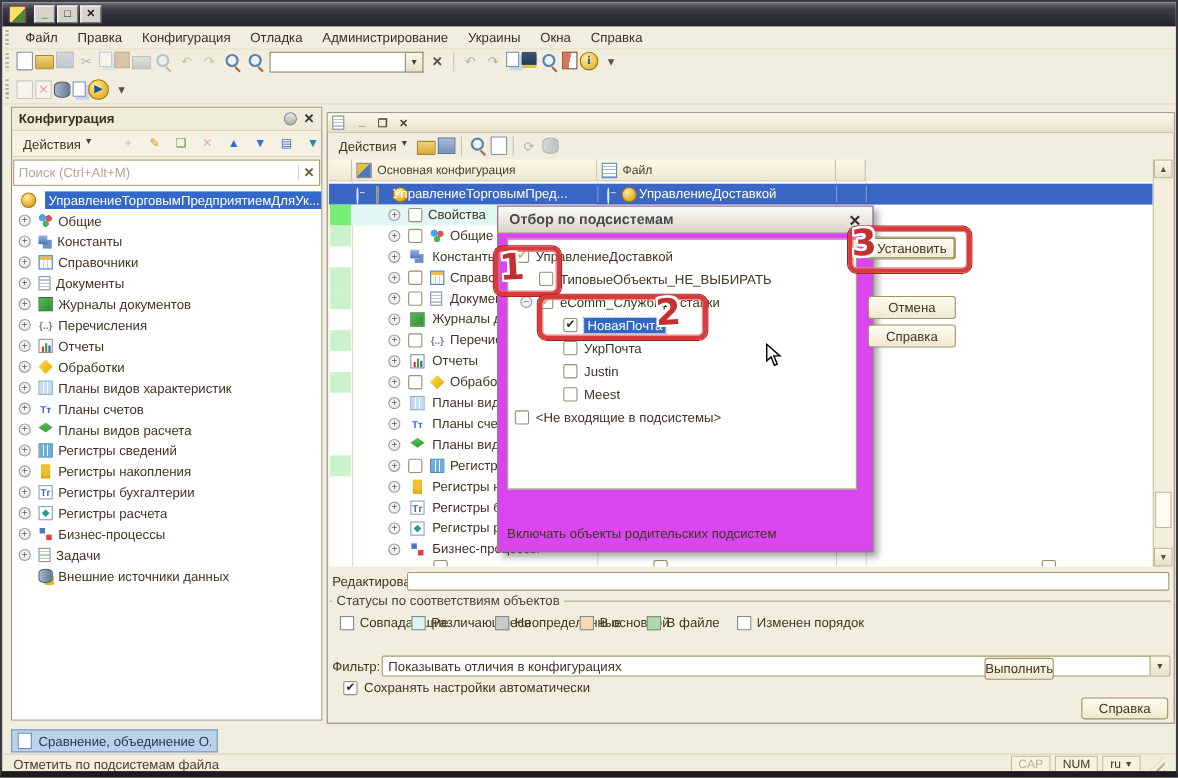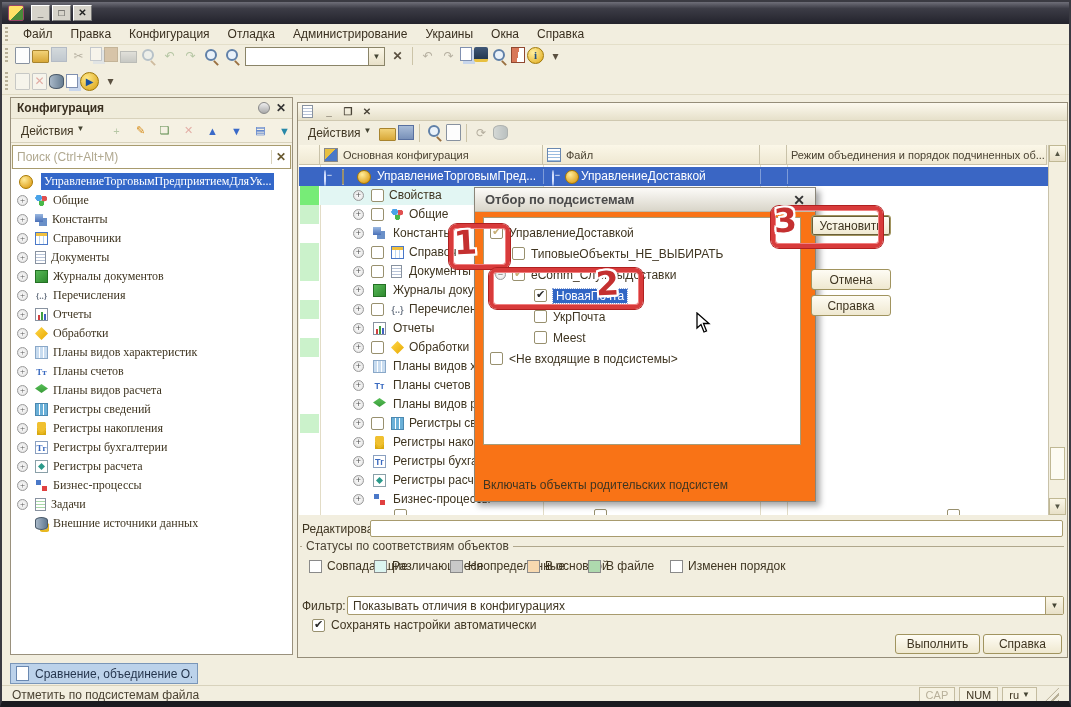--- a/index.html
+++ b/index.html
@@ -66,21 +66,21 @@
   .sb-actions{height:23px;display:flex;align-items:center;border-bottom:1px solid #D8D2BC;padding:0 4px;}
   .actions-btn{display:flex;padding:1px 5px;border:1px solid transparent;}
   .caret{font-size:8px;margin-left:3px;color:#443;}
   .sb-act-icons{display:flex;margin-left:14px;}
   .sb-act-icons .tbi{width:22px;font-size:11px;}
   .sb-search{height:22px;display:flex;align-items:center;border-bottom:1px solid #C8C2A8;background:#FFF;
     border:1px solid #A89B6E;margin:2px 1px;}
   .sb-search input{flex:1;border:none;outline:none;font-size:12px;color:#000000;padding:0 4px;background:transparent;font-family:"Liberation Sans",sans-serif;}
   .sb-search input::placeholder{color:#B0A88F;}
   .sb-search .clr{width:18px;text-align:center;color:#6A5A30;font-weight:bold;border-left:1px solid #D8D2BC;}
-  .sb-tree{position:absolute;left:0;right:0;top:71px;bottom:0;background:#FFF;overflow:hidden;padding-top:3px;font-family:Liberation Serif, serif;}
+  .sb-tree{position:absolute;left:0;right:0;top:71px;bottom:0;background:#FFF;overflow:hidden;padding-top:3px;}
   .s-row{height:19px;display:flex;align-items:center;padding-left:6px;white-space:nowrap;}
   .s-row .exp{margin-right:7px;}
   .s-row .lbl{margin-left:5px;}
   .no-exp .exp{visibility:hidden;}
   .root-row{height:19px;display:flex;align-items:center;padding-left:8px;}
   .sphere{width:12px;height:12px;border-radius:50%;background:radial-gradient(circle at 35% 30%,#FFEC9A,#D89000);border:1px solid #A87800;flex:none;}
   .root-lbl{margin-left:8px;background:#3367C9;color:#FFF;padding:1px 3px;white-space:nowrap;}
   
   .ti{width:13px;height:13px;flex:none;display:inline-flex;align-items:center;justify-content:center;
     font-size:8px;font-weight:bold;box-sizing:border-box;}
@@ -160,22 +160,22 @@
   .filter-lbl{position:absolute;left:300px;top:597px;}
   .filter-combo{position:absolute;left:345px;top:594px;width:717px;height:19px;box-sizing:border-box;
     background:#FFF;border:1px solid #A89B6E;border-radius:2px;display:flex;align-items:center;}
   .filter-combo .val{flex:1;padding:0 5px;white-space:nowrap;overflow:hidden;}
   .filter-combo .drop{width:17px;align-self:stretch;border-left:1px solid #A89B6E;background:linear-gradient(#FBF7E8,#E8E0C8);
     display:flex;align-items:center;justify-content:center;font-size:8px;color:#443;}
   .autosave{position:absolute;left:310px;top:616px;display:flex;align-items:center;text-align:right;}
   .autosave .lbl{margin-left:6px;}
   .checked-cb::before{content:"\2714";position:absolute;left:1px;top:-2px;font-size:11px;color:#2A2A2A;}
   
-  .dlg{position:absolute;left:472px;top:185px;width:342px;height:315px;box-sizing:border-box;z-index:40;
-    background:#f97316;border:1px solid #8A8578;box-shadow:4px 4px 6px rgba(0,0,0,.35);}
+  .dlg{position:absolute;left:450px;top:185px;width:342px;height:315px;box-sizing:border-box;z-index:40;
+    background:#d946ef;border:1px solid #8A8578;box-shadow:4px 4px 6px rgba(0,0,0,.35);}
   .dlg-title{position:absolute;left:0;top:0;right:0;height:24px;background:linear-gradient(#FCFBF8,#D9D5C9);
     display:flex;align-items:center;padding:0 10px;box-sizing:border-box;border-bottom:1px solid #C0BBA8;}
   .dlg-title .ttext{font-weight:bold;font-size:13px;color:#4A4A4A;flex:1;}
   .dlg-x{font-weight:bold;font-size:14px;color:#333;}
   .dlg-tree{position:absolute;left:8px;top:29px;width:318px;height:228px;box-sizing:border-box;background:#FFF;
     border:1px solid #A69C78;overflow:hidden;padding-top:4px;}
   .dt-row{height:21px;display:flex;align-items:center;white-space:nowrap;}
   .dt-row.lvl0{padding-left:6px;}
   .dt-row.lvl1{padding-left:28px;}
   .dt-row.lvl2{padding-left:50px;}
@@ -453,35 +453,32 @@
     <div class="hcell" style="width:21px"></div>
     <div class="hcell" style="width:223px">
       <span class="hicon hicon-main"></span>
       <span>Основная конфигурация</span>
     </div>
     <div class="hcell" style="width:217px">
       <span class="hicon hicon-file"></span>
       <span>Файл</span>
     </div>
     <div class="hcell" style="width:27px"></div>
-    <div class="hcell" style="width:260px">
-      <span>Режим объединения и порядок подчиненных об...</span>
-    </div>
   </div>
 
   <div class="cmp-body">
     <span class="colline" style="left:21px"></span>
     <span class="colline" style="left:244px"></span>
     <span class="colline" style="left:461px"></span>
     <span class="colline" style="left:488px"></span>
     <div class="sel-row">
       <span class="exp minus abs" style="left:25px;top:4px"></span>
       <span class="cb abs" style="left:41px;top:3px"></span>
       <span class="sphere abs" style="left:58px;top:3px"></span>
-      <span class="abs" style="left:78px;top:2px">УправлениеТорговымПред...</span>
+      <span class="abs" style="left:58px;top:2px">УправлениеТорговымПред...</span>
       <span class="sel-seg" style="left:244px"></span>
       <span class="exp minus abs" style="left:249px;top:4px"></span>
       <span class="sphere abs" style="left:266px;top:3px"></span>
       <span class="abs" style="left:282px;top:2px">УправлениеДоставкой</span>
       <span class="sel-seg" style="left:461px"></span>
       <span class="sel-seg" style="left:488px"></span>
     </div>
     <div class="c-rows">
 
         <div class="c-row has-cb row-cyan s-bright no-ico">
@@ -672,21 +669,21 @@
   <div class="filter-combo">
     <span class="val">Показывать отличия в конфигурациях</span>
     <span class="drop">▼</span>
   </div>
 
   <div class="autosave">
     <span class="cb checked-cb"></span>
     <span class="lbl">Сохранять настройки автоматически</span>
   </div>
 
-  <div class="btn abs" style="left:893px;top:632px;width:85px;height:20px">
+  <div class="btn abs" style="left:893px;top:596px;width:63px;height:20px">
       <span>Выполнить</span>
     </div>
   <div class="btn abs" style="left:981px;top:632px;width:79px;height:20px">
       <span>Справка</span>
     </div>
 
   <div class="dlg">
     <div class="dlg-title">
       <span class="ttext">Отбор по подсистемам</span>
       <span class="dlg-x">✕</span>
@@ -716,20 +713,25 @@
           <span class="cb"></span>
           <span class="lbl">НоваяПочта</span>
         </div>
 
         <div class="dt-row lvl2">
           <span class="exp minus"></span>
           <span class="cb"></span>
           <span class="lbl">УкрПочта</span>
         </div>
 
+        <div class="dt-row lvl2">
+          <span class="exp minus"></span>
+          <span class="cb"></span>
+          <span class="lbl">Justin</span>
+        </div>
 
         <div class="dt-row lvl2">
           <span class="exp minus"></span>
           <span class="cb"></span>
           <span class="lbl">Meest</span>
         </div>
 
         <div class="dt-row lvl0">
           <span class="exp minus"></span>
           <span class="cb"></span>

